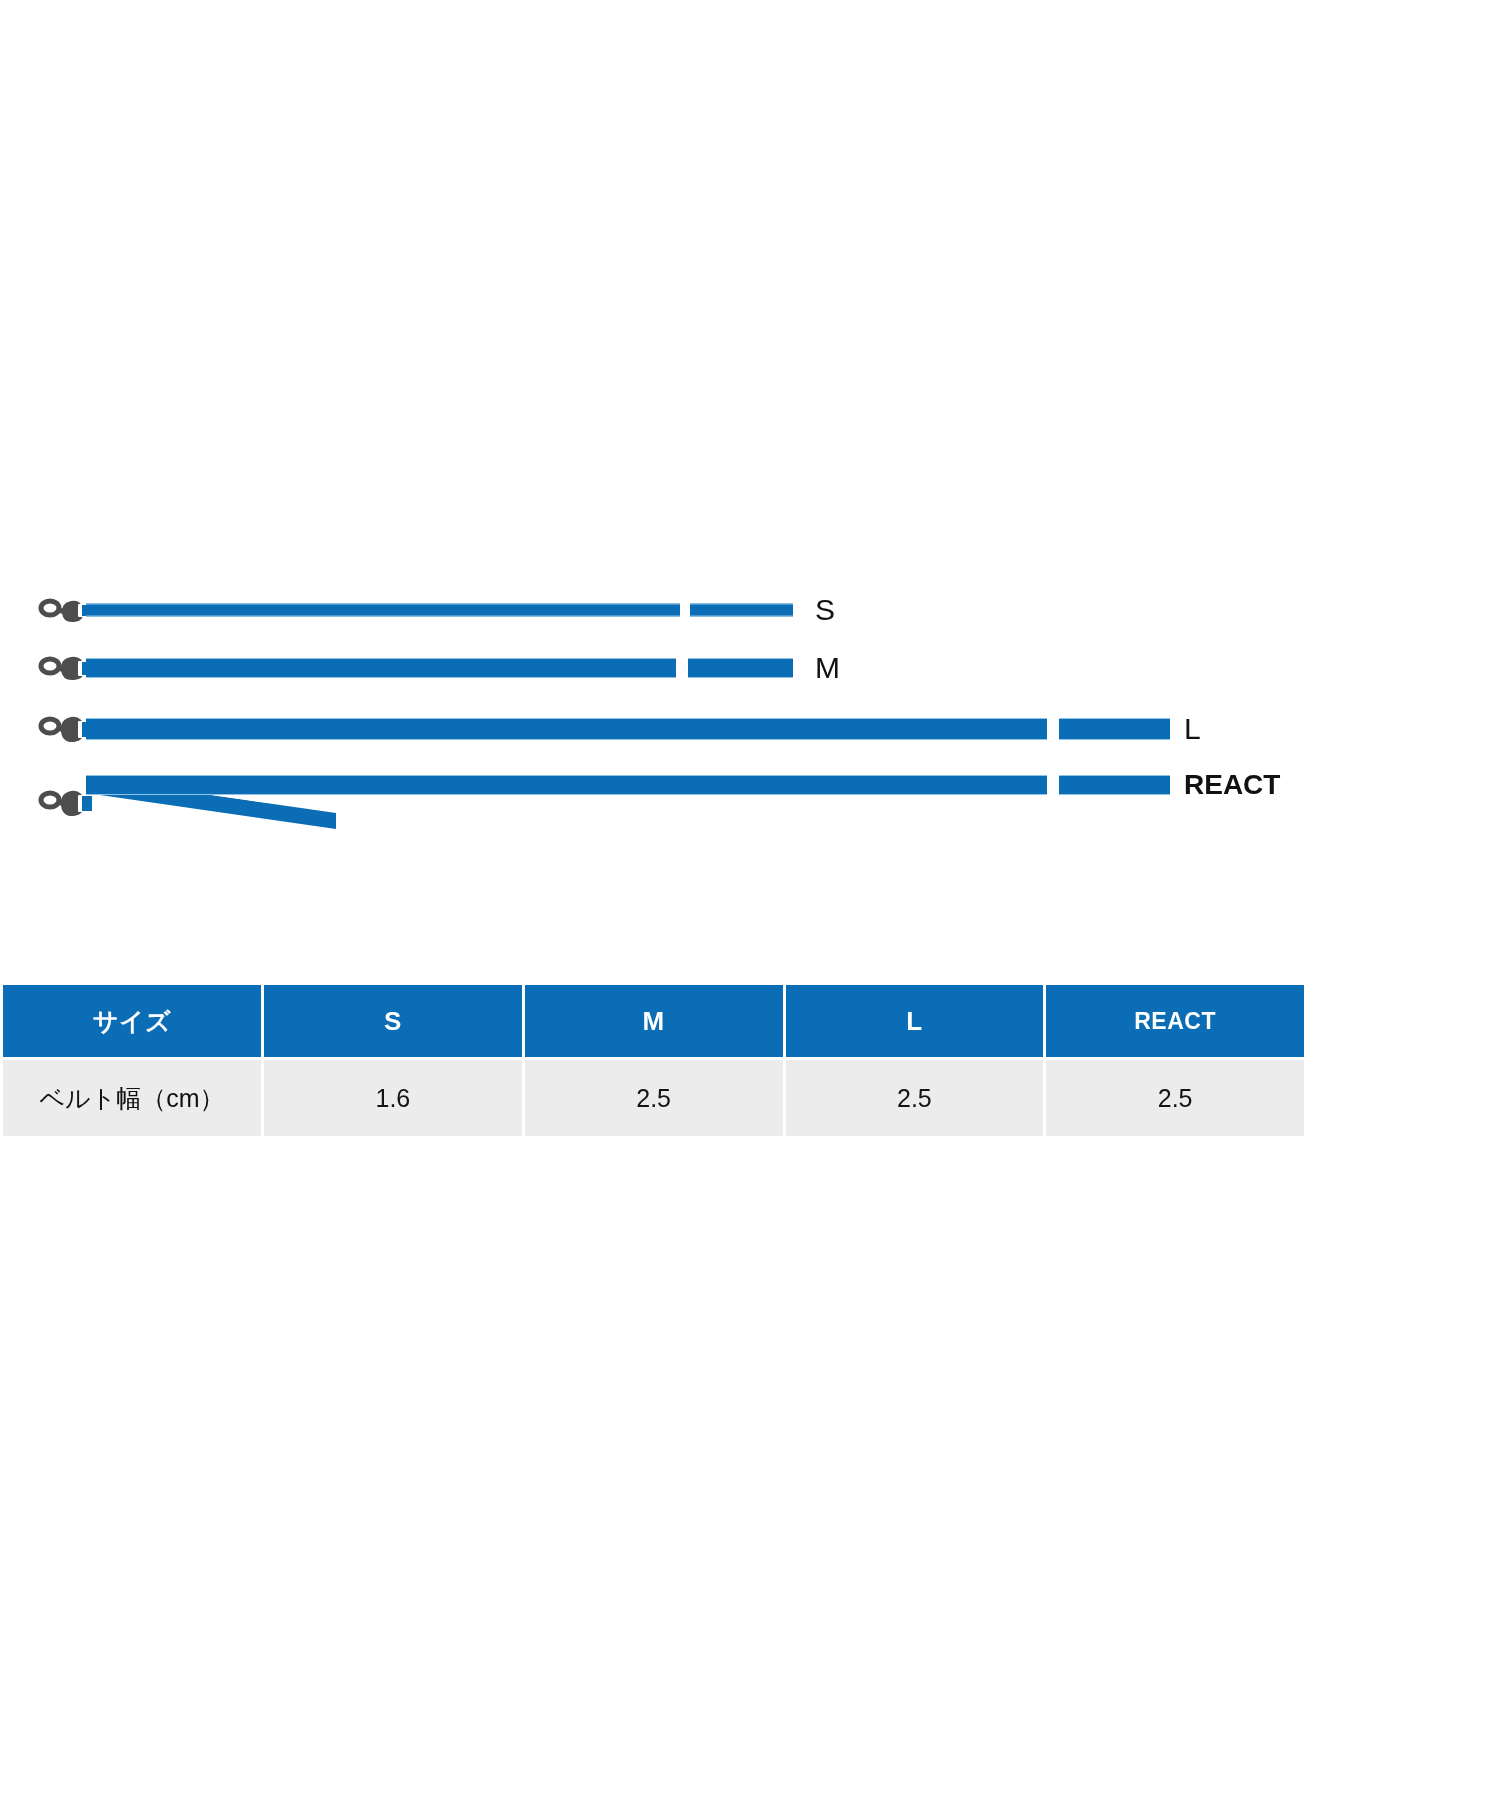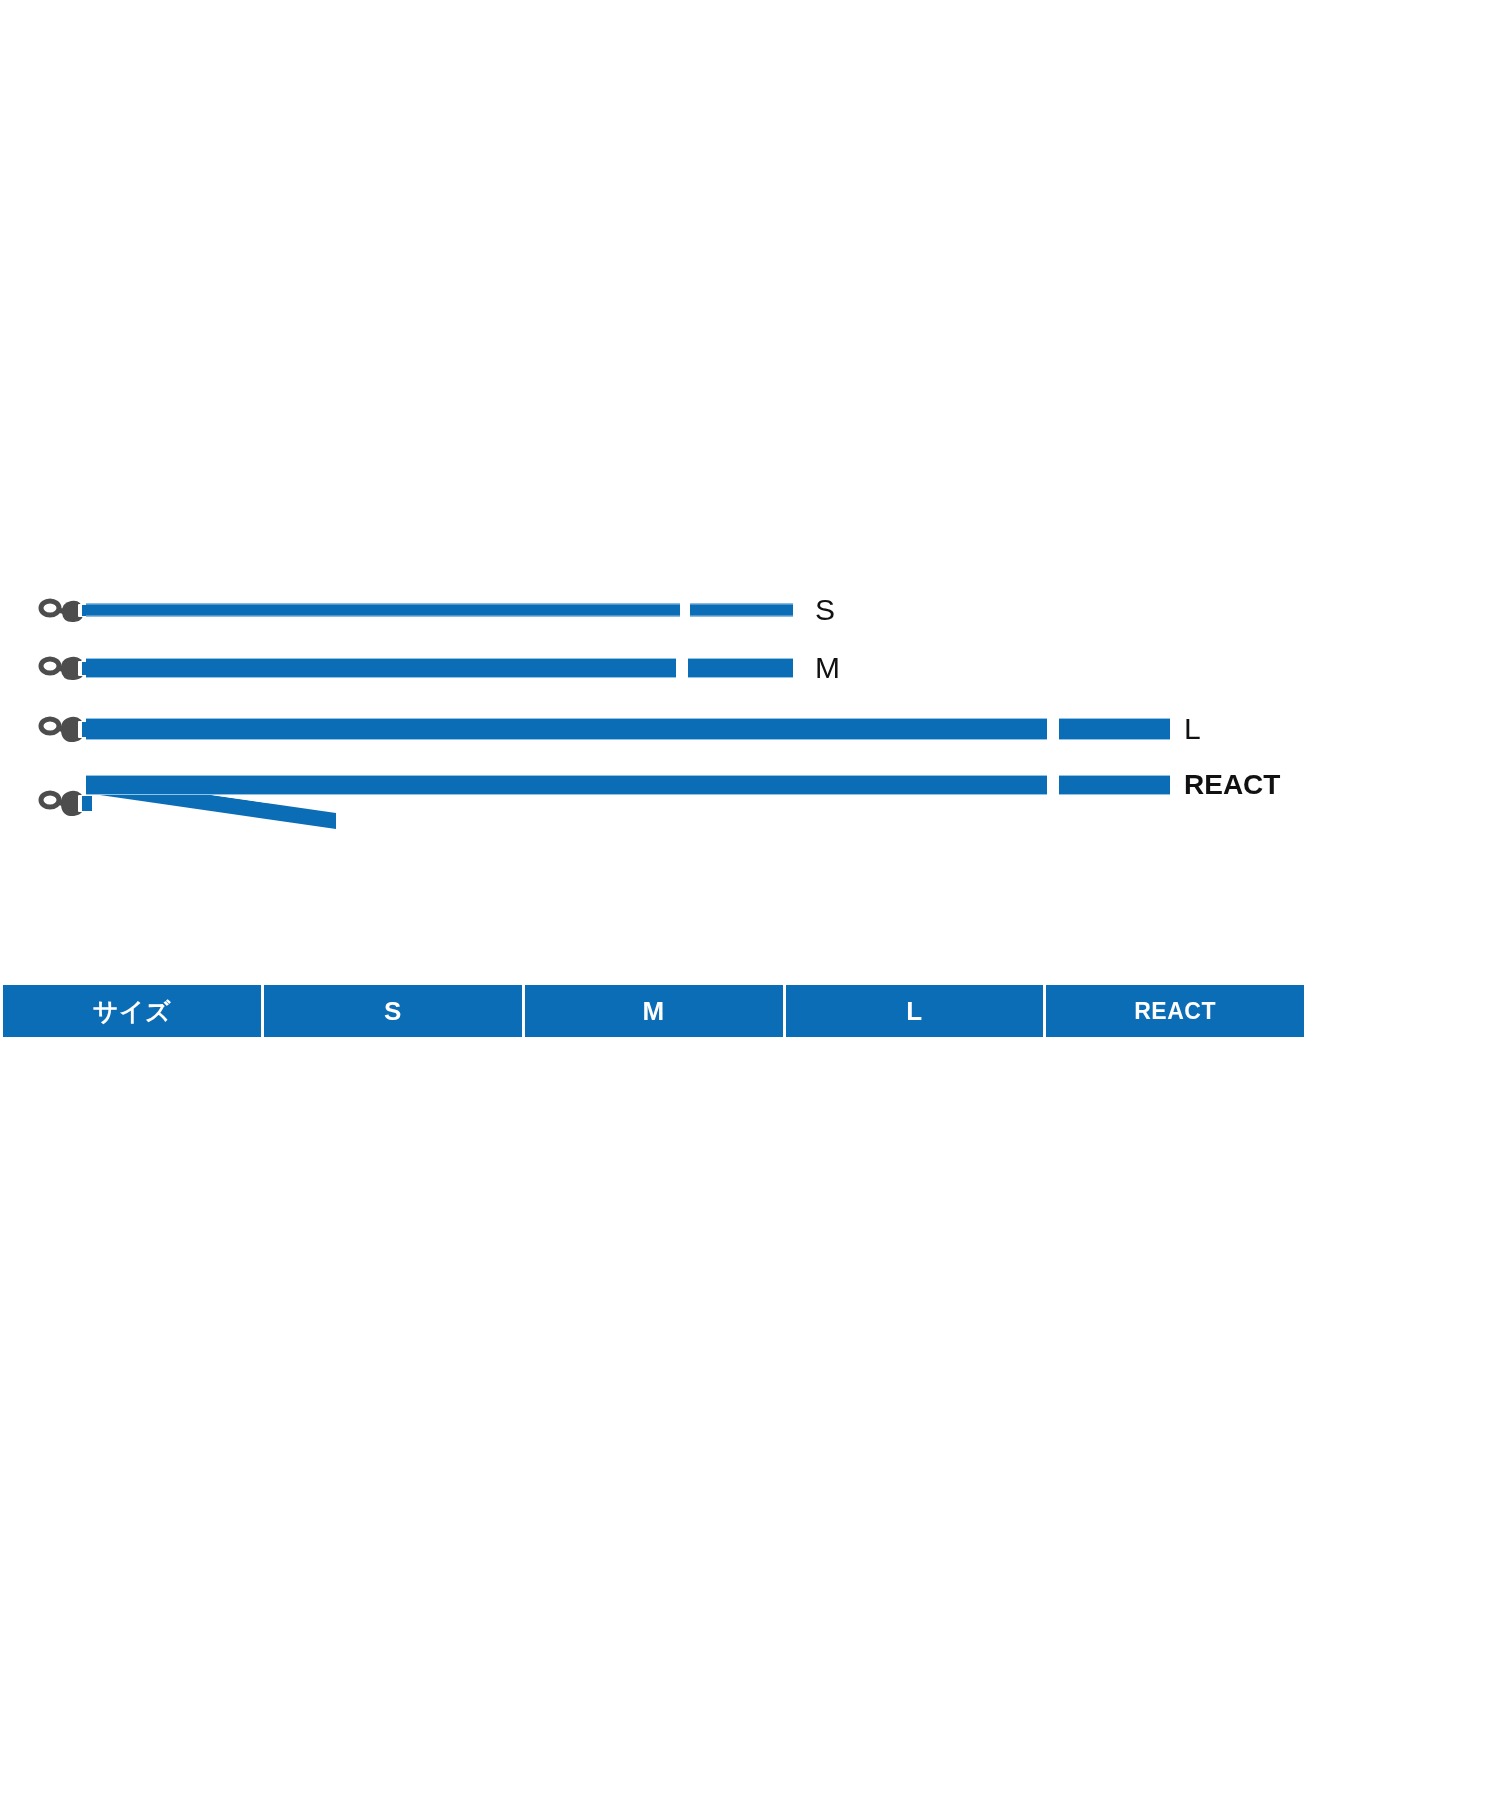--- a/index.html
+++ b/index.html
@@ -55,21 +55,21 @@
     position:absolute;
     left:0;
     top:982px;
     width:1307px;
     border-collapse:separate;
     border-spacing:3px 3px;
     table-layout:fixed;
   }
   #spec-table th,#spec-table td{
     margin:0;
-    padding:2px;
+    padding:12px;
     text-align:center;
     vertical-align:middle;
     height:52px;
     font-size:25px;
     color:#141414;
     background:#ececec;
     font-weight:400;
   }
   #spec-table thead th{
     background:#0c6db7;
@@ -189,14 +189,21 @@
   <thead>
     <tr>
       <th class="hdr-label">サイズ</th>
       <th>S</th>
       <th>M</th>
       <th>L</th>
       <th class="hdr-react">REACT</th>
     </tr>
   </thead>
   <tbody>
+    <tr>
+      <td class="rowlabel">ベルト幅（cm）</td>
+      <td>1.6</td>
+      <td>2.5</td>
+      <td>2.5</td>
+      <td>2.5</td>
+    </tr>
   </tbody>
 </table>
 
 </body></html>

